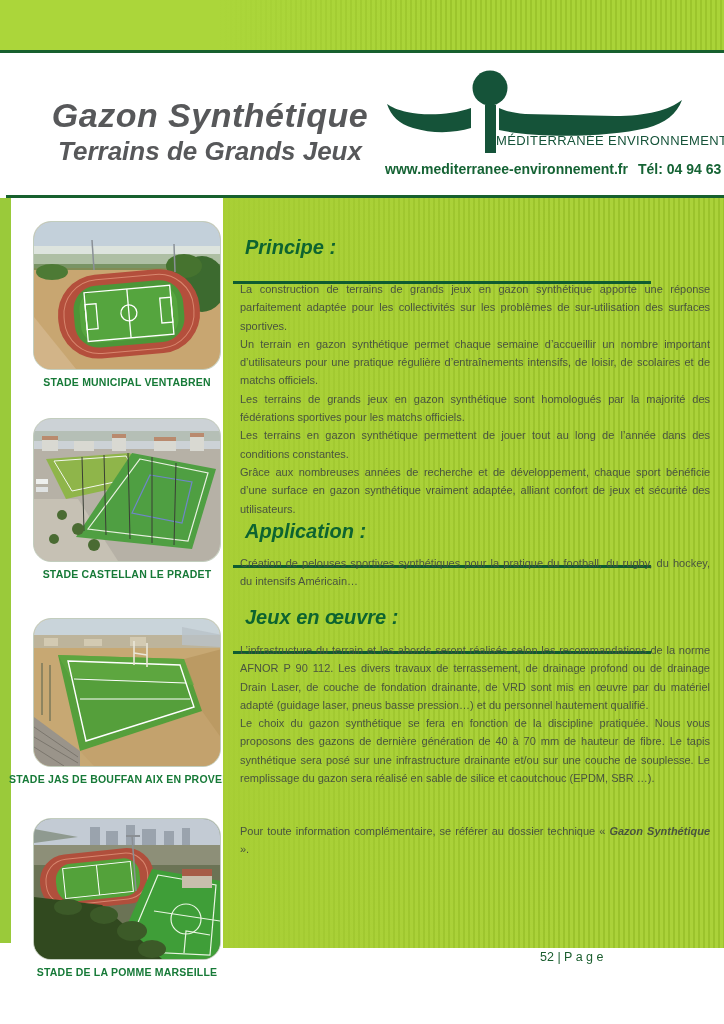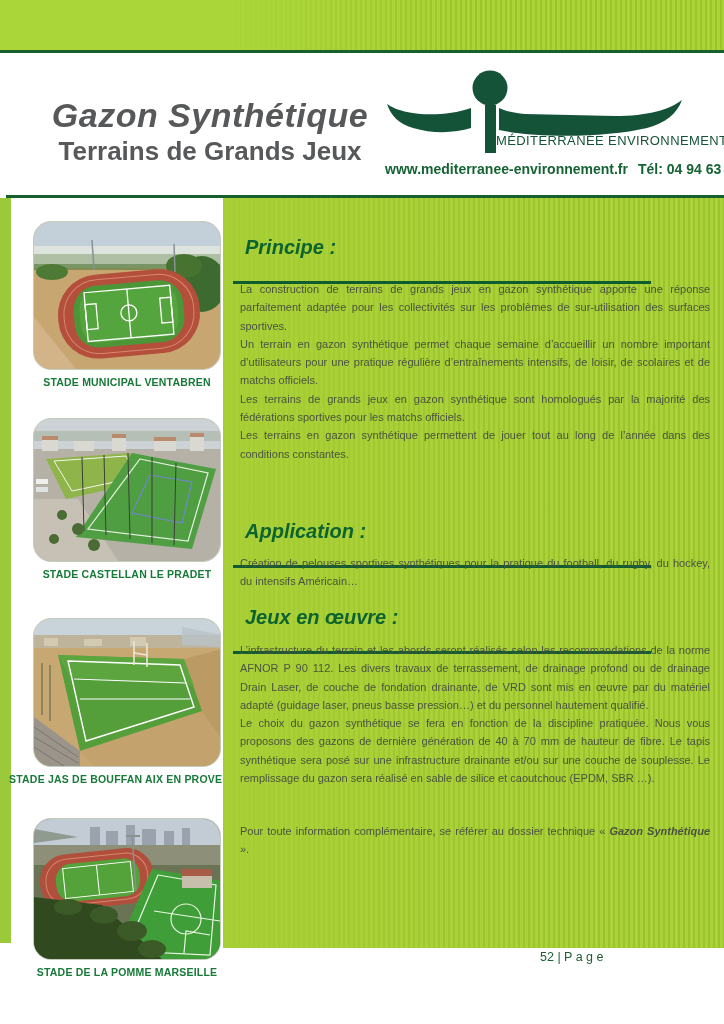--- a/index.html
+++ b/index.html
@@ -16,21 +16,21 @@
     background-image:
       linear-gradient(90deg, rgba(171,214,58,1) 0%, rgba(171,214,58,1) 30%, rgba(171,214,58,0) 62%),
       repeating-linear-gradient(90deg,#9cc52c 0 2px,#aad438 2px 5px);
   }
   .top-rule{position:absolute;left:0;top:50px;width:724px;height:3px;background:#17602e;}
   .mid-rule{position:absolute;left:6px;top:195px;width:718px;height:3px;background:#17602e;}
 
   
   .title-block{position:absolute;left:40px;top:96px;width:340px;text-align:center;color:#57585a;}
   .doc-title{font-size:34px;line-height:38px;font-weight:bold;font-style:italic;letter-spacing:0.5px;}
-  .doc-subtitle{font-size:26px;line-height:30px;font-weight:bold;margin-top:2px;}
+  .doc-subtitle{font-size:26px;line-height:30px;font-weight:bold;font-style:italic;margin-top:2px;}
 
   .logo-block{position:absolute;left:385px;top:66px;width:318px;height:122px;}
   .logo-svg{position:absolute;left:0;top:0;}
   .brand-name{
     position:absolute;left:111px;top:67px;width:200px;
     font-size:13px;letter-spacing:0.4px;color:#155339;white-space:nowrap;
   }
   .contact-line{
     position:absolute;left:0px;top:95px;width:318px;text-align:center;
     font-size:14px;font-weight:bold;color:#156334;white-space:nowrap;
@@ -265,20 +265,21 @@
   </figure>
 
   <main class="content-panel">
 
     <h2 class="sec-heading" style="top:34px">Principe :</h2>
     <div class="para-block" style="top:82px">
       <p>La construction de terrains de grands jeux en gazon synthétique apporte une réponse parfaitement adaptée pour les collectivités sur les problèmes de sur-utilisation des surfaces sportives.</p>
       <p>Un terrain en gazon synthétique permet chaque semaine d’accueillir un nombre important d’utilisateurs pour une pratique régulière d’entraînements intensifs, de loisir, de scolaires et de matchs officiels.</p>
       <p>Les terrains de grands jeux en gazon synthétique sont homologués par la majorité des fédérations sportives pour les matchs officiels.</p>
       <p>Les terrains en gazon synthétique permettent de jouer tout au long de l’année dans des conditions constantes.</p>
+      <p>Grâce aux nombreuses années de recherche et de développement, chaque sport bénéficie d’une surface en gazon synthétique vraiment adaptée, alliant confort de jeux et sécurité des utilisateurs.</p>
     </div>
 
     <h2 class="sec-heading" style="top:318px">Application :</h2>
     <div class="para-block" style="top:356px">
       <p>Création de pelouses sportives synthétiques pour la pratique du football, du rugby, du hockey, du intensifs Américain…</p>
     </div>
 
     <h2 class="sec-heading" style="top:404px">Jeux en œuvre :</h2>
     <div class="para-block" style="top:443px">
       <p>L’infrastructure du terrain et les abords seront réalisés selon les recommandations de la norme AFNOR P 90 112. Les divers travaux de terrassement, de drainage profond ou de drainage Drain Laser, de couche de fondation drainante, de VRD sont mis en œuvre par du matériel adapté (guidage laser, pneus basse pression…) et du personnel hautement qualifié.</p>

